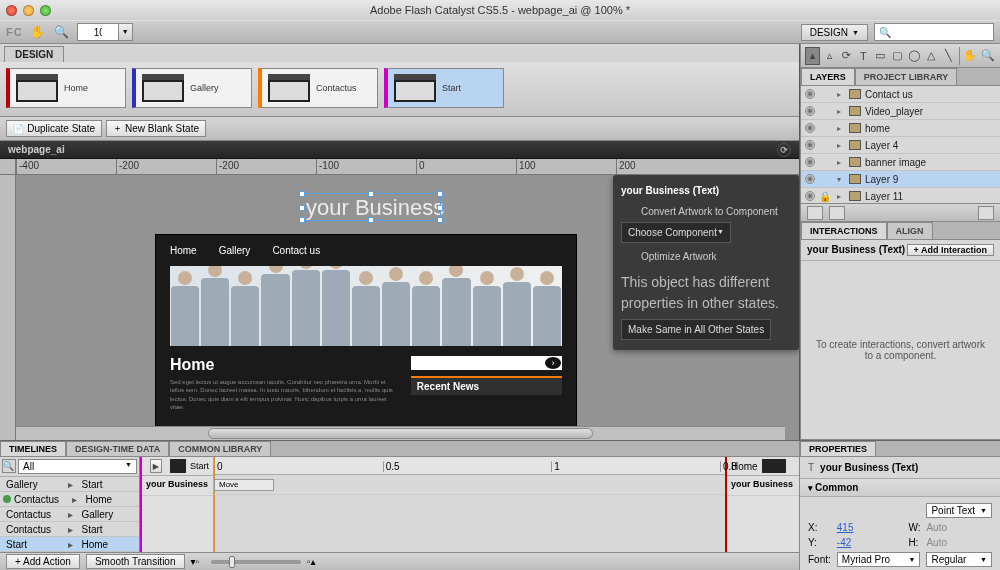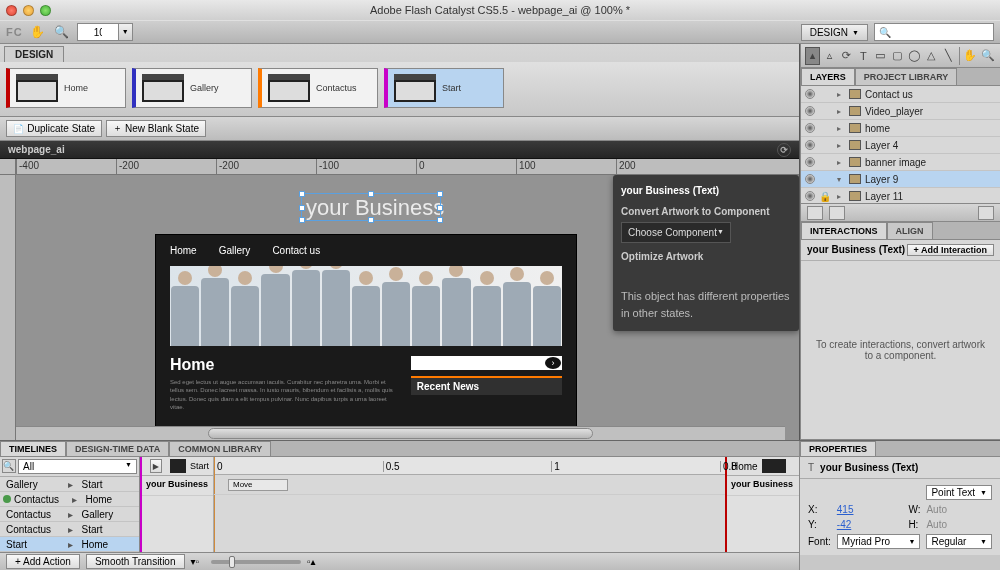--- a/index.html
+++ b/index.html
@@ -48,23 +48,23 @@
 .person::before { content:""; position:absolute; top:-15px; left:50%; transform:translateX(-50%); width:14px; height:14px; border-radius:50%; background:#c9b199; }
 .page .body { display:flex; padding:10px 14px; gap:14px; }
 .page .bl { flex:1.5; color:#ccc; } .page .bl h2{color:#fff;font-size:16px;margin-bottom:4px;} .page .bl p{font-size:6px;color:#888;line-height:1.4;}
 .page .br { flex:1; } .page .br .sb{height:14px;background:#fff;margin-bottom:6px;display:flex;} .page .br .sb .go{width:16px;background:#111;color:#fff;text-align:center;border-radius:50%;margin:1px 1px 1px auto;font-size:9px;line-height:12px;}
 .page .br .rn{background:#303030;border-top:2px solid #ff7a00;padding:3px 6px;color:#fff;font-size:10px;font-weight:bold;}
 .sel-text { position:absolute; top:20px; left:290px; color:#ebebeb; font-size:22px; font-family:Arial; pointer-events:none; }
 .sel-box { position:absolute; border:1px solid #5aa0e0; }
 .sel-handle { position:absolute; width:6px; height:6px; background:#fff; border:1px solid #5aa0e0; }
 .hud { position:absolute; top:0; right:0; width:186px; background:#3a3a3a; color:#ddd; padding:8px 8px 10px 8px; border-radius:3px; font-size:9px; line-height:1.5; box-shadow:0 2px 6px rgba(0,0,0,.4); }
 .hud .ht { font-weight:bold; font-size:10px; color:#fff; margin-bottom:6px; }
-.hud .sub { font-weight:bold; color:#ccc; margin-top:6px; margin-bottom:3px; }
+.hud .sub { font-weight:normal; color:#ccc; margin-top:6px; margin-bottom:3px;margin-left:20px; }
 .hud .ddl { background:#2a2a2a; border:1px solid #555; padding:2px 6px; display:flex; justify-content:space-between; align-items:center; cursor:pointer; width:110px; }
-.hud .msg { color:#bbb; margin-top:24px; font-size:11px; }
+.hud .msg { color:#bbb; margin-top:8px; font-size:14px; }
 .hud .lbtn { background:#2a2a2a; border:1px solid #555; padding:2px 6px; margin-top:5px; display:inline-block; cursor:pointer; }
 .rightcol { width:200px; background:#c8c8c8; border-left:1px solid #888; display:flex; flex-direction:column; }
 .tool-row2 { height:24px; background:linear-gradient(#d8d8d8,#bcbcbc); border-bottom:1px solid #888; display:flex; align-items:center; gap:2px; padding:0 4px; }
 .tool-row2 .ti { width:18px; height:18px; border:1px solid transparent; display:flex; align-items:center; justify-content:center; color:#444; cursor:pointer; font-size:11px; }
 .tool-row2 .ti.sel { background:#888; border-color:#555; }
 .tool-row2 .sep { width:1px; height:18px; background:#888; margin:0 1px; }
 .panel-tabs { display:flex; background:#b4b4b4; border-bottom:1px solid #888; }
 .panel-tabs .pt { padding:3px 8px; font-size:9px; font-weight:bold; color:#444; border:1px solid #888; border-bottom:none; background:#c8c8c8; cursor:pointer;text-align:center; }
 .panel-tabs .pt.sel { background:#d8d8d8; color:#000; }
 .layers-list { flex:0 0 118px; background:#d8d8d8; overflow:auto; border-bottom:1px solid #888; }
@@ -248,20 +248,21 @@
 
         <div class="hud">
           <div class="ht">your Business (Text)</div>
           <div class="sub">Convert Artwork to Component</div>
           <div class="ddl">
               <span>Choose Component</span>
               <span class="tri">▼</span>
             </div>
           <div class="sub">Optimize Artwork</div>
           <div class="msg">This object has different properties in other states.</div>
+          <div class="lbtn">Make Same in All Other States</div>
         </div>
       </div>
       <div class="canvas-scroll-h">
           <div class="thumb"></div>
         </div>
     </div>
   </div>
 
   <div class="rightcol">
     <div class="tool-row2">
@@ -408,21 +409,21 @@
       </div>
       <div class="tl-tc">
         <div class="tl-ticks">
           <span style="left:0">0</span>
           <span style="left:33%">0.5</span>
           <span style="left:66%">1</span>
           <span style="left:99%">0.8</span>
           <div style="position:absolute;left:0;top:0;bottom:-80px;width:1px;background:#d08a3a"></div>
         </div>
         <div class="tl-row" style="top:18px">
-          <div class="bar" style="left:14px;width:60px">Move</div>
+          <div class="bar" style="left:0;width:60px">Move</div>
         </div>
       </div>
       <div class="tl-right-state">
         <div class="h">
             <span>Home</span>
             <div class="mini"></div>
           </div>
         <div class="lbl">your Business</div>
       </div>
     </div>
@@ -436,20 +437,21 @@
       <span>▫▴</span>
     </div>
   </div>
 
   <div class="props">
     <div class="phdr"><div class="pt">PROPERTIES</div></div>
     <div class="sel-title">
       <span style="font-weight:normal;color:#555">T</span>
       <span>your Business (Text)</span>
     </div>
+    <div class="sec-head">▾ <span>Common</span></div>
     <div class="sec-body">
       <span></span>
         <span></span>
         <span></span>
       <div class="dd">
           <span>Point Text</span>
           <span class="tri">▼</span>
         </div>
       <span>X:</span>
       <span class="num">415</span>

